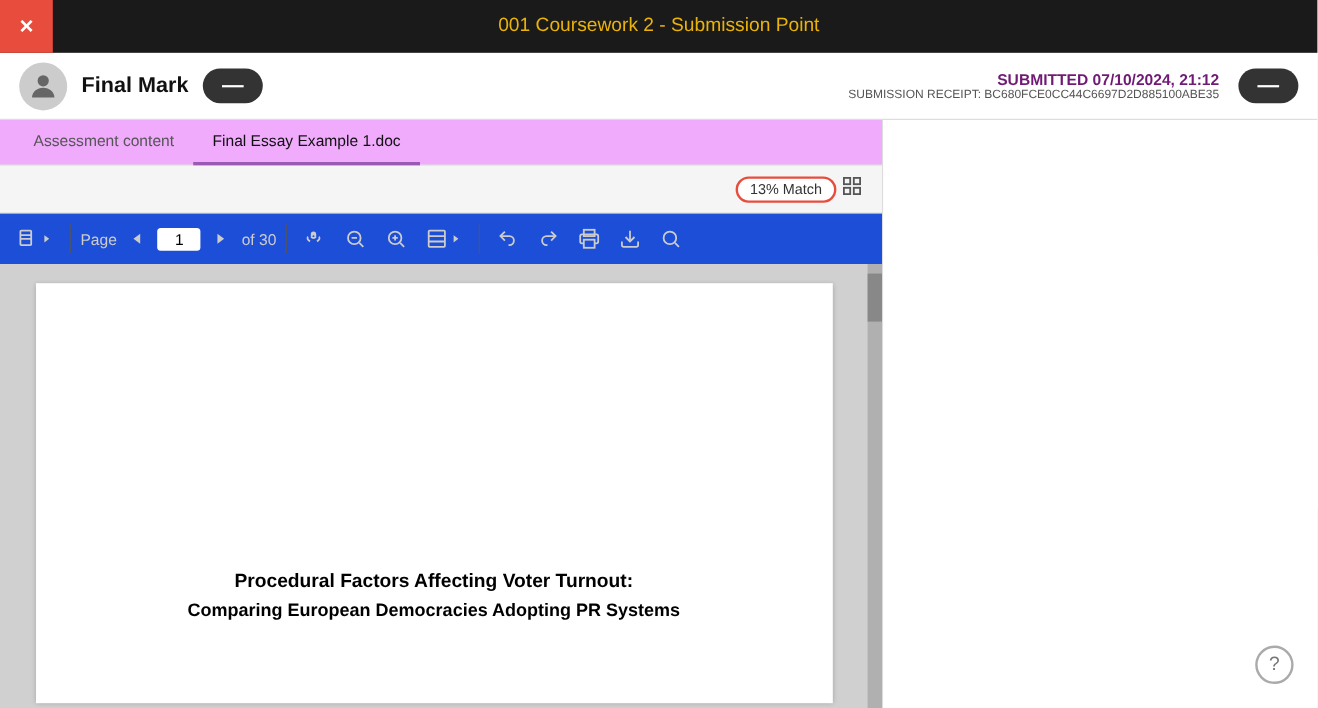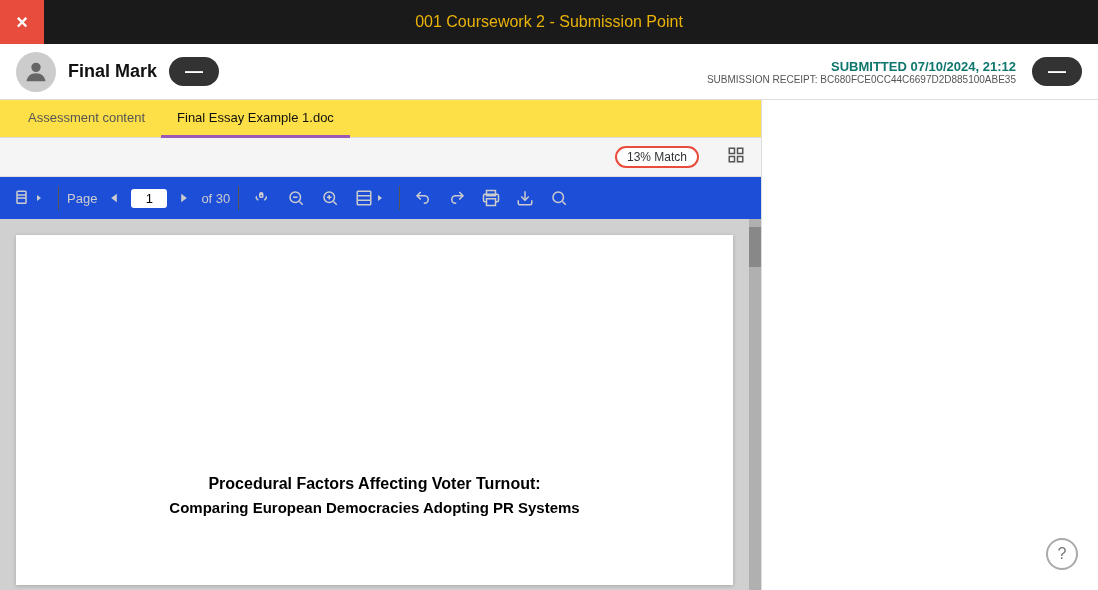--- a/index.html
+++ b/index.html
@@ -77,21 +77,21 @@
       font-size: 18px;
       cursor: pointer;
       font-weight: bold;
     }
     .submission-info {
       text-align: right;
     }
     .submitted-label {
       font-size: 13px;
       font-weight: bold;
-      color: #0f766e;
+      color: #701a75;
     }
     .receipt-label {
       font-size: 10px;
       color: #555;
     }
     .header-right-btn {
       background: #333;
       color: #fff;
       border: none;
       border-radius: 20px;
@@ -113,21 +113,21 @@
       background: #fff;
       display: flex;
       flex-direction: column;
       border-right: 1px solid #ddd;
     }
 
     
     .tabs {
       display: flex;
       border-bottom: 1px solid #ddd;
-      background: #fde047;
+      background: #f0abfc;
       padding: 0 12px;
     }
     .tab {
       padding: 10px 16px;
       font-size: 13px;
       cursor: pointer;
       color: #555;
       border-bottom: 3px solid transparent;
       margin-bottom: -1px;
     }
@@ -137,21 +137,21 @@
       font-weight: 500;
     }
 
     
     .toolbar-area {
       background: #f5f5f5;
       padding: 6px 12px;
       display: flex;
       justify-content: flex-end;
       align-items: center;
-      gap: 24px;
+      gap: 0;
       border-bottom: 1px solid #ddd;
     }
     .match-badge {
       border: 2px solid #e74c3c;
       border-radius: 12px;
       padding: 2px 10px;
       font-size: 12px;
       color: #333;
       background: #fff;
       cursor: pointer;
@@ -215,21 +215,21 @@
     }
     .doc-scroll-area {
       flex: 1;
       overflow: auto;
       display: flex;
       justify-content: center;
       padding: 16px;
     }
     .doc-page {
       background: #fff;
-      width: 717px;
+      width: 664px;
       min-height: 350px;
       padding: 60px 80px 40px 80px;
       box-shadow: 0 1px 4px rgba(0,0,0,0.2);
     }
     .doc-title {
       font-size: 16px;
       font-weight: bold;
       text-align: center;
       margin-bottom: 6px;
     }

